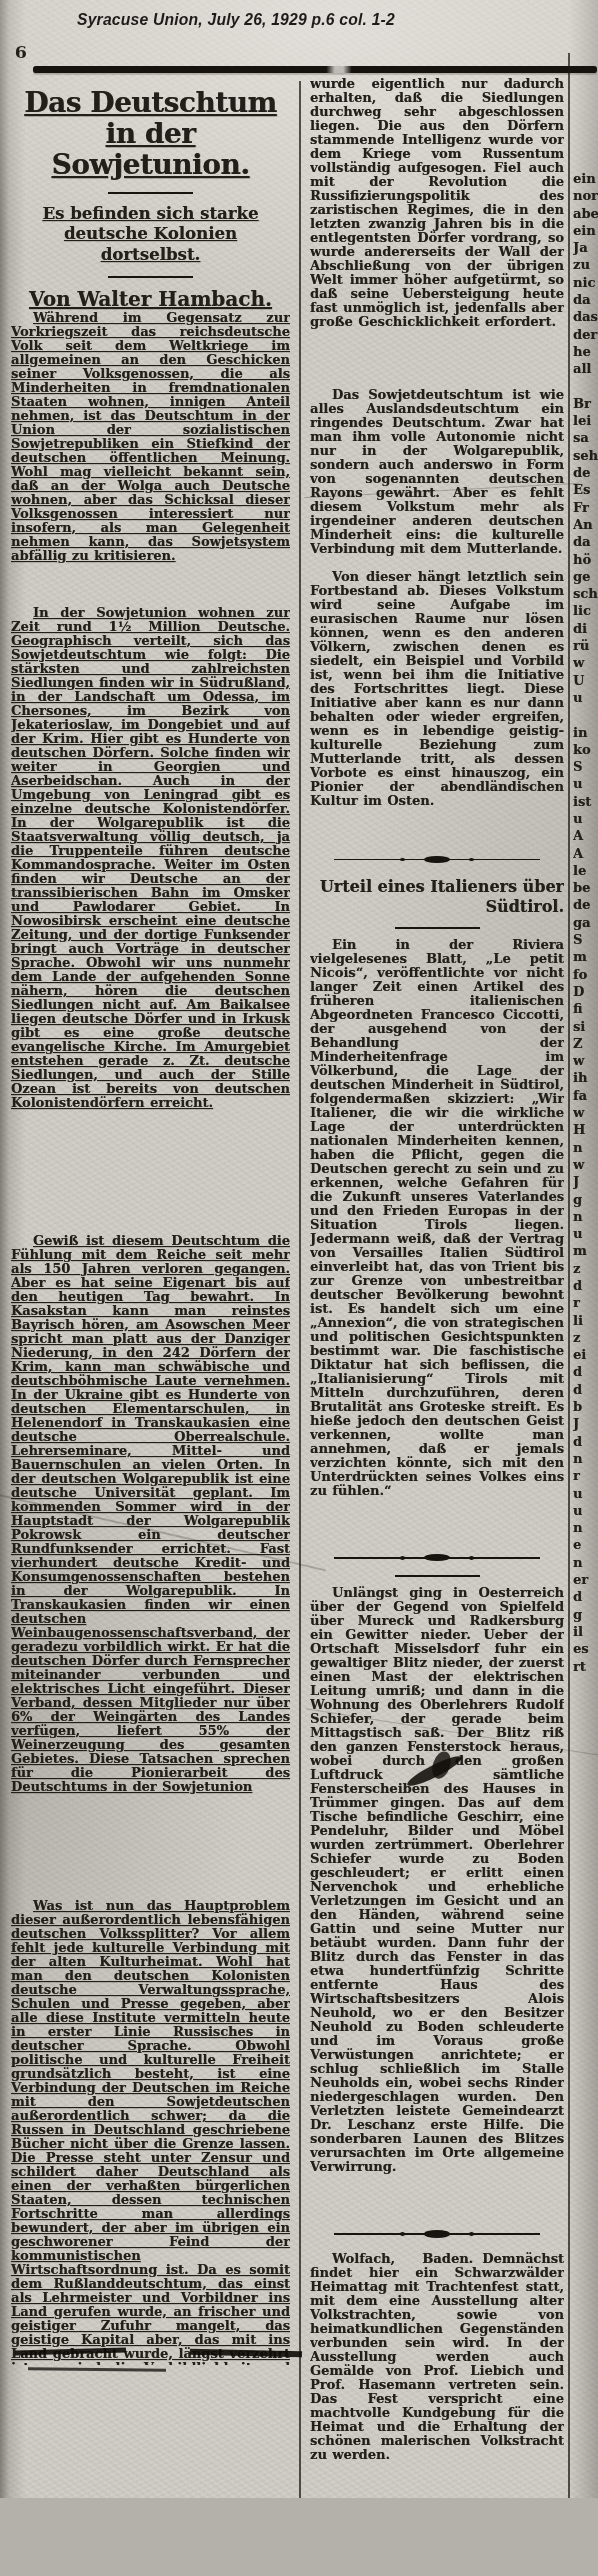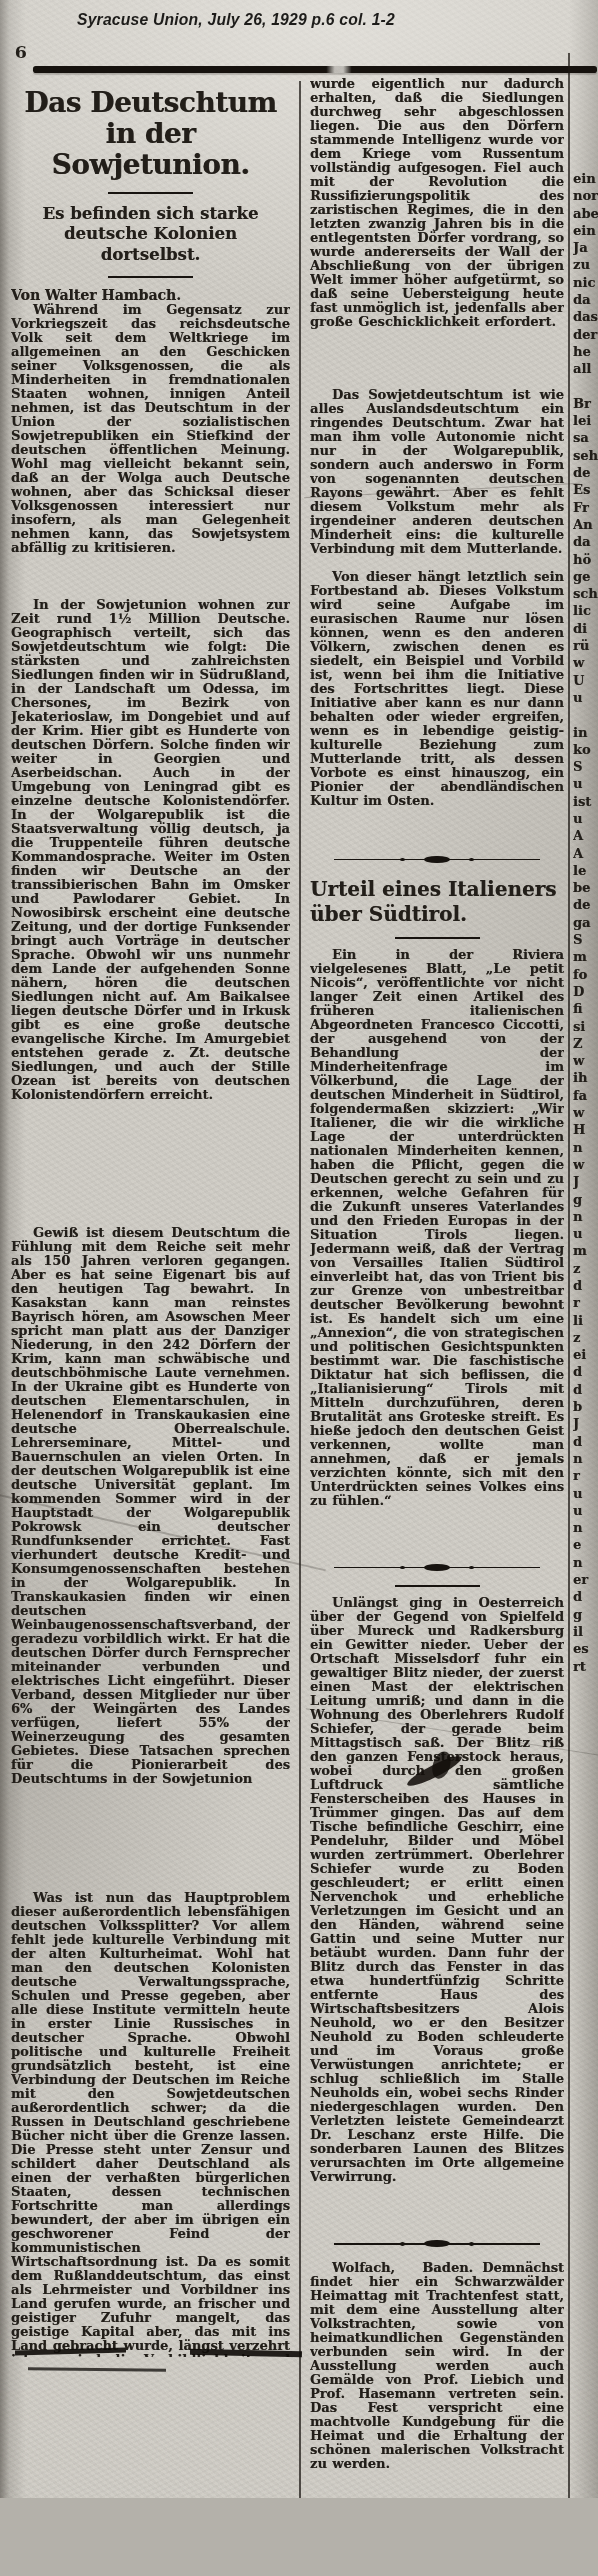--- a/index.html
+++ b/index.html
@@ -24,50 +24,50 @@
   .pagenum{position:absolute;left:14.7px;top:42px;font-size:17.5px;font-weight:bold;}
   .top-rule{
     position:absolute;left:33px;top:66px;width:564px;height:7.4px;border-radius:2.8px;
     background:linear-gradient(90deg,#16120e 0%,#16120e 52%,rgba(22,18,14,.15) 53.5%,rgba(22,18,14,.15) 55%,#16120e 56.5%,#16120e 100%);
     box-shadow:0 1.8px 0.9px rgba(40,35,30,.25);
   }
   .vrule{position:absolute;width:1.8px;background:rgba(28,24,19,.72);}
   .vrule1{left:299px;top:81px;height:2471px;}
   .vrule2{left:568px;top:53px;height:2523px;}
   .col{position:absolute;overflow:hidden;}
-  .col-left{left:11px;top:83px;width:279px;height:2300px;}
+  .col-left{left:11px;top:83px;width:279px;height:2300px;text-decoration:underline;}
   .col-right{left:310px;top:77px;width:254px;height:2489px;}
   h1{
     margin:3.7px 0 0;font-size:28px;line-height:1.12;text-align:center;
     font-weight:bold;letter-spacing:-0.5px;
     text-shadow:0.4px 0.4px 0.6px rgba(25,20,15,.65);
   }
   .rule-sm{width:85px;height:1.8px;background:#17130f;margin:11px auto 9.2px;}
   .subhead{margin:4px;font-size:16.6px;line-height:1.25;text-align:center;font-weight:bold;
     text-shadow:0.3px 0.3px 0.5px rgba(25,20,15,.6);}
-  .byline{margin:3.7px 0 0;font-size:14px;text-align:left;font-weight:bold;
+  .byline{margin:3.7px 0 0;font-size:20px;text-align:center;font-weight:bold;
     text-shadow:0.3px 0.3px 0.5px rgba(25,20,15,.6);}
   p.body{
     margin:0;font-size:13px;line-height:14px;text-align:justify;font-weight:bold;
     text-indent:22px;overflow:hidden;word-spacing:0.9px;
     text-shadow:0.3px 0.3px 0.5px rgba(30,25,20,.55);
   }
   p.noindent{text-indent:0;}
   .p-l0{margin-top:14.7px;height:295px;}
   .p-l1{margin-top:14.7px;height:628px;}
   .p-l2{margin-top:18.4px;height:665px;}
   .p-l3{margin-top:20px;height:466px;}
   .p-r0{height:311px;}
   .p-r1{margin-top:13px;height:182px;}
   .p-r2{margin-top:13px;height:263px;}
   .p-art2{margin-top:9.2px;height:593px;}
   .p-art3{margin-top:7.4px;height:621px;}
   .p-art4{margin-top:5.5px;height:236px;}
   .p-art4 strong{margin-right:9px;}
-  h2.art-head{margin:0;font-size:20px;line-height:1.22;text-align:left;font-weight:bold;
+  h2.art-head{margin:0;font-size:16px;line-height:1.22;text-align:right;font-weight:bold;
     text-shadow:0.3px 0.3px 0.5px rgba(25,20,15,.6);}
   .fancy{position:relative;height:9.2px;margin:22px 24px 13px;}
   .fancy::before{content:"";position:absolute;left:0;right:0;top:3.7px;height:1.8px;background:#17130f;}
   .fancy::after{content:"";position:absolute;left:50%;top:0.9px;width:26px;height:7.4px;margin-left:-13px;background:#17130f;border-radius:50%;}
   .fancy .dot{position:absolute;top:2.8px;width:5.5px;height:3.7px;border-radius:50%;background:#17130f;}
   .fancy .dot.d1{left:32%;} .fancy .dot.d2{right:32%;}
   .edge{
     position:absolute;left:573px;top:170px;width:28px;height:2359px;overflow:hidden;
     font-size:13px;line-height:17.3px;font-weight:bold;white-space:pre-line;
     text-shadow:0.3px 0.3px 0.5px rgba(30,25,20,.55);

